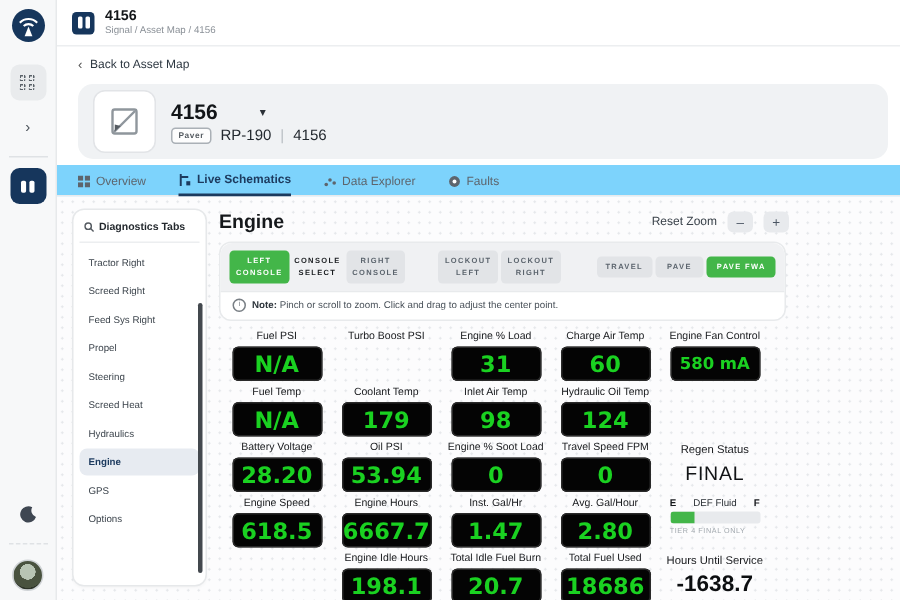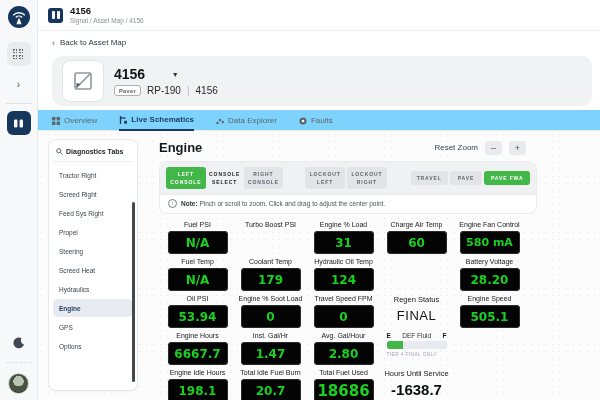--- a/index.html
+++ b/index.html
@@ -53,21 +53,21 @@
   .vbar{color:#b9bec3;font-size:10px;}
 
   .tabs{display:flex;gap:22px;padding-left:14px;border-bottom:1px solid #e8eaec;
     height:20px;min-height:20px;align-items:flex-end;background:#7dd3fc;}
   .tab{display:flex;align-items:center;gap:4px;font-size:8px;color:#5d656d;
     padding-bottom:5px;cursor:pointer;white-space:nowrap;}
   .tab.active{color:#1c3a5e;font-weight:bold;border-bottom:2px solid #1c3a5e;margin-bottom:-1px;}
   .tab svg{display:block;}
 
   
-  .content{flex:1;display:flex;gap:21px;padding:8px 4px 0 10px;box-sizing:border-box;
+  .content{flex:1;display:flex;gap:8px;padding:8px 4px 0 10px;box-sizing:border-box;
     background-color:#fcfcfd;min-height:0;
     background-image:radial-gradient(#e4e7ea .8px, transparent .9px);background-size:7px 7px;}
 
   .diag{width:90px;min-width:90px;background:#fff;border:1px solid #e6e8ea;border-radius:8px;
     height:252px;position:relative;padding:7px 4px;box-sizing:border-box;box-shadow:0 1px 2px rgba(0,0,0,.03);}
   .diag-header{display:flex;align-items:center;gap:3px;font-size:7px;font-weight:bold;
     color:#23282d;padding:1px 3px 6px;border-bottom:1px solid #eceef0;}
   .diag-list{margin-top:4px;}
   .diag-item{font-size:6.5px;color:#3c444c;padding:5.5px 6px;margin-bottom:1px;border-radius:5px;cursor:pointer;white-space:nowrap;}
   .diag-item.active{background:#e7ebf1;color:#1c3a5e;font-weight:bold;}
@@ -92,21 +92,21 @@
   .note-row{padding:4px 8px 5px;display:flex;align-items:center;gap:4px;font-size:6.5px;color:#4a525a;}
   .note-ico{width:7px;height:7px;min-width:7px;border:1px solid #787e84;border-radius:50%;
     font-size:5px;line-height:7px;text-align:center;color:#787e84;font-style:normal;}
   .note-b{font-weight:bold;color:#2d343b;}
 
   .gauges{display:grid;grid-template-columns:repeat(5,73px);row-gap:3px;margin:7px 0 0 2px;}
   .cell{display:flex;flex-direction:column;align-items:center;justify-content:flex-start;height:34px;}
   .glabel{font-size:7px;color:#17191c;margin-bottom:3px;white-space:nowrap;}
   .gbox{width:60px;height:23px;background:#040404;border-radius:4px;display:flex;
     align-items:center;justify-content:center;box-shadow:0 0 0 1px #2a2a2a inset;}
-  .gval{font-family:"DejaVu Sans",sans-serif;font-weight:bold;font-size:12px;color:#1ad121;}
+  .gval{font-family:"DejaVu Sans",sans-serif;font-weight:bold;font-size:15px;color:#1ad121;}
   .gval.unit{font-size:11px;}
   .gval.small{font-size:15px;}
   .plain-label{font-size:7.5px;color:#17191c;white-space:nowrap;margin-bottom:3px;}
   .regen-val{font-size:13px;color:#121416;letter-spacing:.5px;margin-top:1px;}
   .service-val{font-size:15px;font-weight:bold;color:#0c0e10;}
   .def-wrap{width:60px;display:flex;flex-direction:column;}
   .def-top{display:flex;align-items:center;justify-content:space-between;font-size:6.5px;color:#2a2f34;margin-bottom:2px;}
   .def-ef{font-weight:bold;color:#15181b;}
   .def-bar{width:100%;height:8px;background:#e8eaed;border-radius:2px;overflow:hidden;}
   .def-fill{height:100%;background:#43b649;border-radius:2px 0 0 2px;}
@@ -319,20 +319,26 @@
                 <span class="gval">N/A</span>
               </span>
           </div>
           <div class="cell">
             <span class="glabel">Coolant Temp</span>
             <span class="gbox">
                 <span class="gval">179</span>
               </span>
           </div>
           <div class="cell">
+            <span class="glabel">Inlet Air Temp</span>
+            <span class="gbox">
+                <span class="gval">98</span>
+              </span>
+          </div>
+          <div class="cell">
             <span class="glabel">Hydraulic Oil Temp</span>
             <span class="gbox">
                 <span class="gval">124</span>
               </span>
           </div>
           <div class="cell"></div>
 
           <div class="cell">
             <span class="glabel">Battery Voltage</span>
             <span class="gbox">
@@ -358,21 +364,21 @@
               </span>
           </div>
           <div class="cell">
             <span class="plain-label">Regen Status</span>
             <span class="regen-val">FINAL</span>
           </div>
 
           <div class="cell">
             <span class="glabel">Engine Speed</span>
             <span class="gbox">
-                <span class="gval">505.1</span>
+                <span class="gval">618.5</span>
               </span>
           </div>
           <div class="cell">
             <span class="glabel">Engine Hours</span>
             <span class="gbox">
                 <span class="gval">6667.7</span>
               </span>
           </div>
           <div class="cell">
             <span class="glabel">Inst. Gal/Hr</span>

